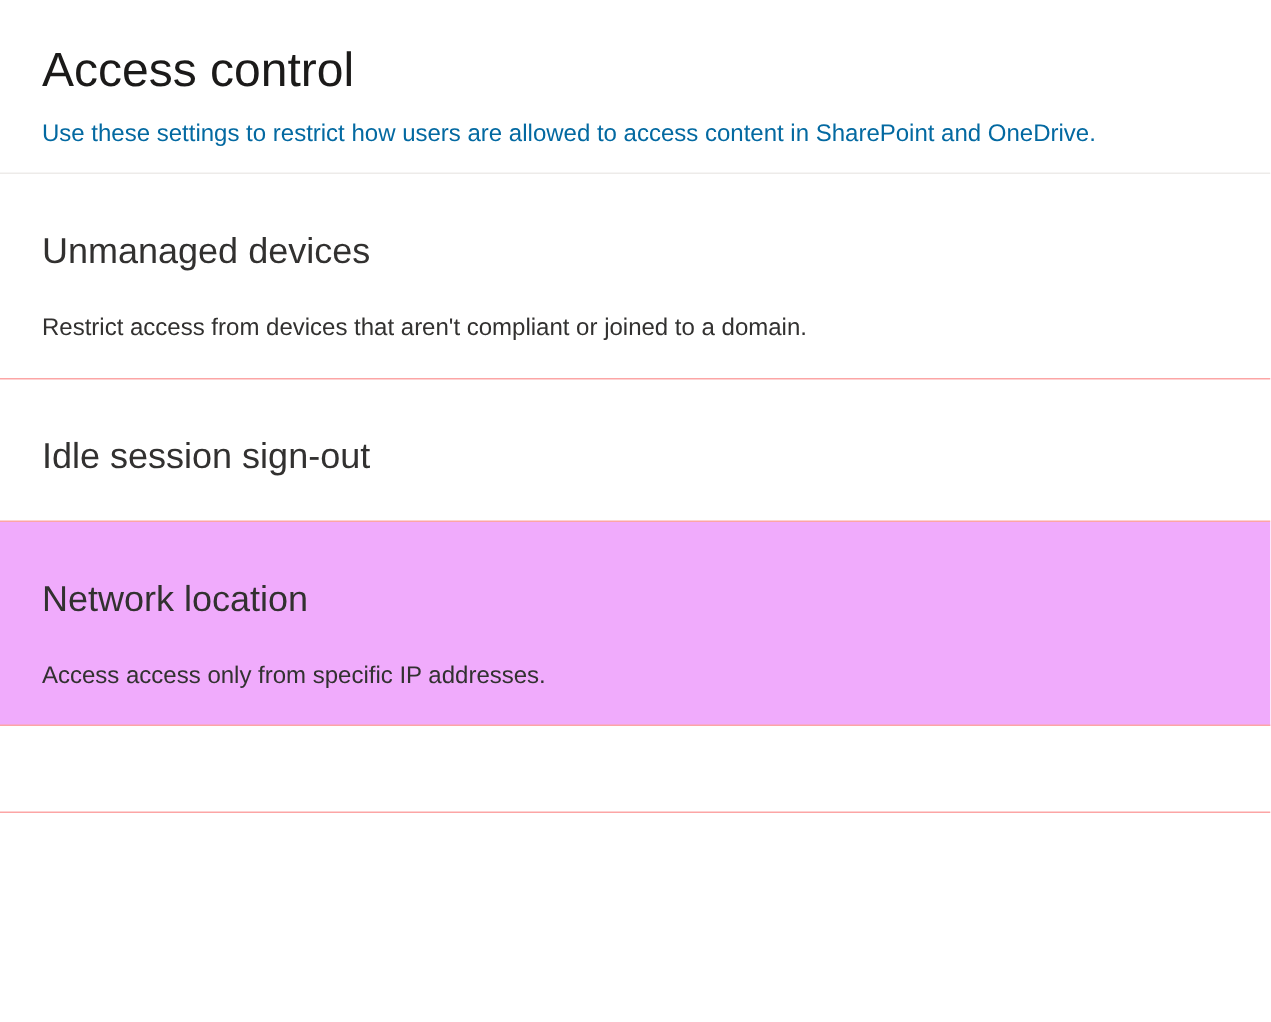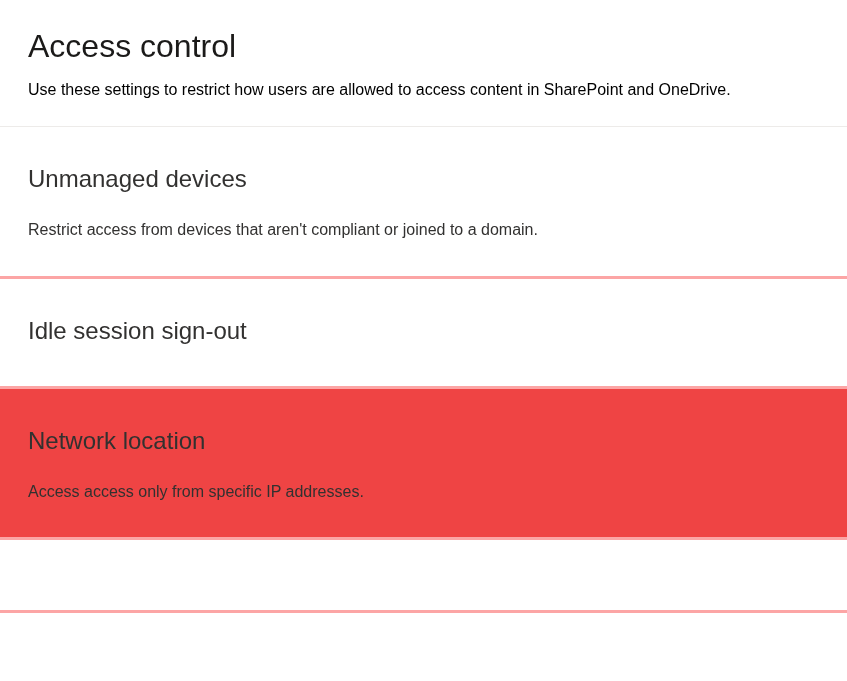--- a/index.html
+++ b/index.html
@@ -18,35 +18,35 @@
     }
     .page-title {
       font-size: 32px;
       font-weight: 400;
       color: #1b1a19;
       margin-bottom: 16px;
     }
     .page-description {
       font-size: 16px;
       font-weight: 400;
-      color: #000000;
-      margin-bottom: 27px;
+      color: #0369a1;
+      margin-bottom: 16px;
     }
     .divider {
       border: none;
       border-top: 1px solid #edebe9;
       margin: 0;
     }
     .setting-item {
-      padding: 36px 28px 34px 28px;
+      padding: 36px 28px 21px 28px;
       cursor: pointer;
-      border-bottom: 3px solid #fca5a5;
+      border-bottom: 1px solid #fca5a5;
     }
     .setting-item.hovered {
-      background-color: #ef4444;
+      background-color: #f0abfc;
     }
     .setting-title {
       font-size: 24px;
       font-weight: 400;
       color: #323130;
       margin-bottom: 6px;
       line-height: 1.3;
     }
     .setting-description {
       font-size: 16px;

